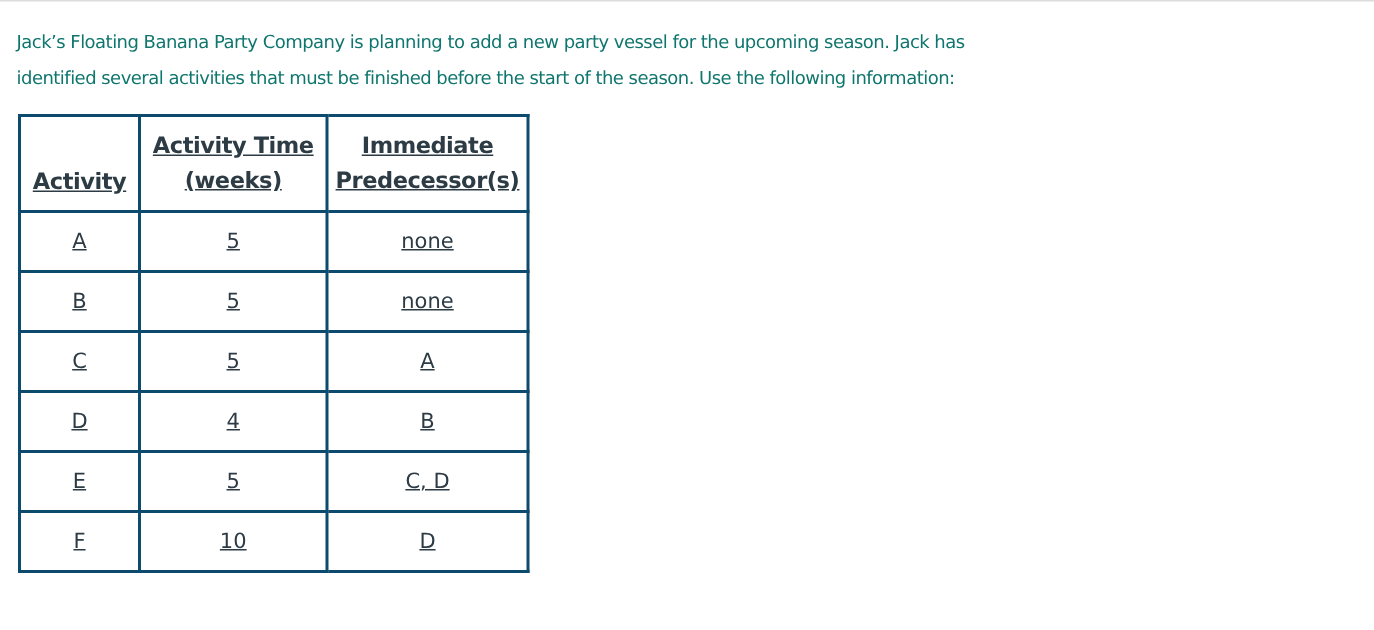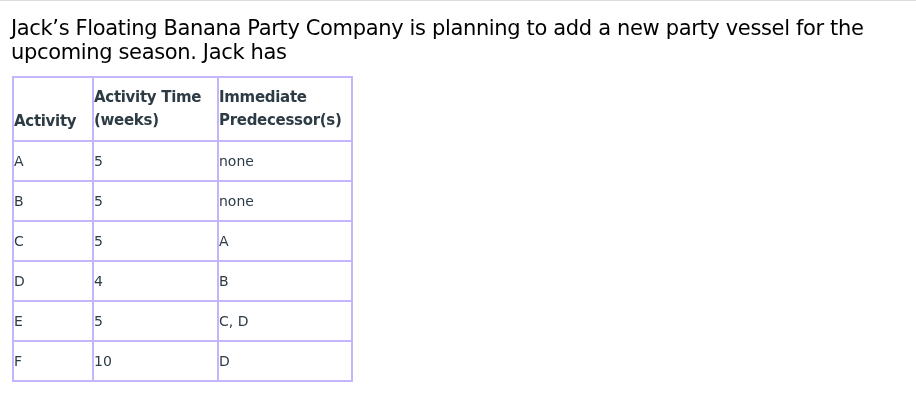--- a/index.html
+++ b/index.html
@@ -6,49 +6,50 @@
     body {
       width: 916px; height: 420px; position: relative; overflow: hidden;
       font-family: "DejaVu Sans", "Liberation Sans", sans-serif;
       color: #2d3b45;
     }
     .topline {
       position: absolute; left: 0; top: 0; width: 916px; height: 1px; background: #dcdcdc;
     }
     .intro {
       position: absolute; left: 11px; top: 16px; width: 900px;
-      font-size: 21px; line-height: 24px; letter-spacing: -0.35px;
-      color: #000000; margin: 0;
+      font-size: 12px; line-height: 24px; letter-spacing: -0.35px;
+      color: #0f766e; margin: 0;
     }
     table.activities {
       position: absolute; left: 12px; top: 76px;
       border-collapse: collapse;
       font-size: 14px; color: #2d3b45;
     }
     table.activities th, table.activities td {
-      border: 2px solid #c4b5fd;
-      text-align: left; vertical-align: middle; padding: 0;
+      border: 2px solid #0c4a6e;
+      text-align: center; vertical-align: middle; padding: 0; text-decoration: underline;
     }
     table.activities th {
       font-weight: bold; font-size: 15px; line-height: 23px; color: #2d3b45;
       height: 62px; letter-spacing: -0.3px;
     }
     table.activities th.col-activity { vertical-align: bottom; padding-bottom: 7px; height: 53px; }
     table.activities td { height: 38px; font-size: 14px; }
     .c1 { width: 78px; }
     .c2 { width: 123px; }
     .c3 { width: 132px; margin-top: 40px; }
   </style>
 </head>
 <body>
 
 <div class="topline"></div>
 
 <p class="intro">
   <span>Jack’s Floating Banana Party Company is planning to add a new party vessel for the upcoming season. Jack has</span><br>
+  <span>identified several activities that must be finished before the start of the season. Use the following information:</span>
 </p>
 
 <table class="activities">
   <thead>
     <tr>
       <th class="c1 col-activity">
         <span>Activity</span>
       </th>
       <th class="c2">
         <span>Activity Time</span><br>

